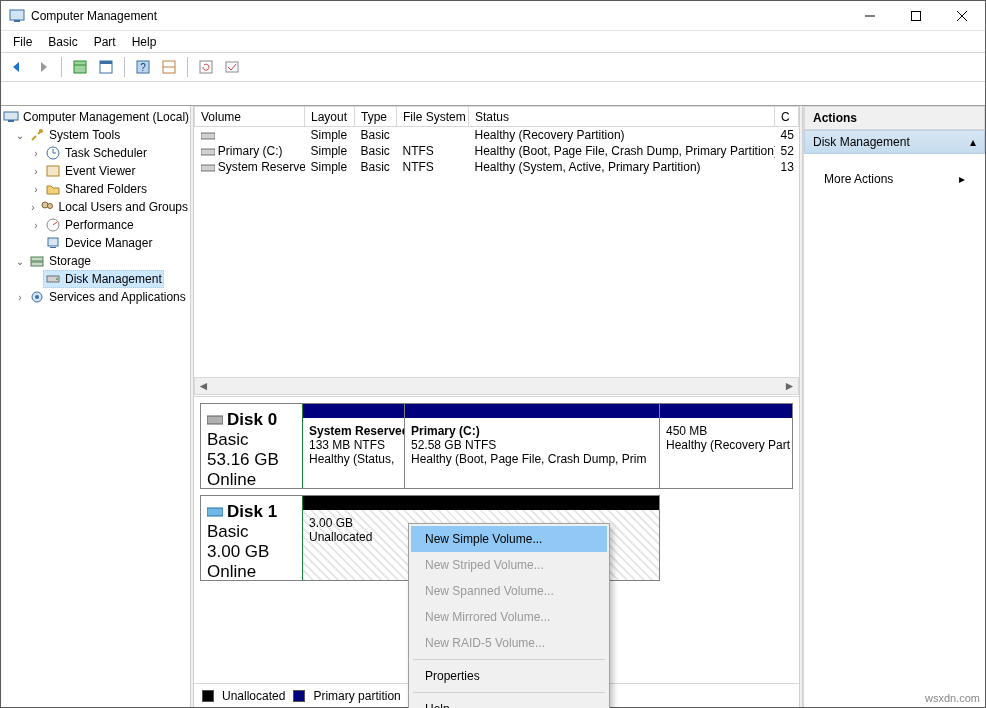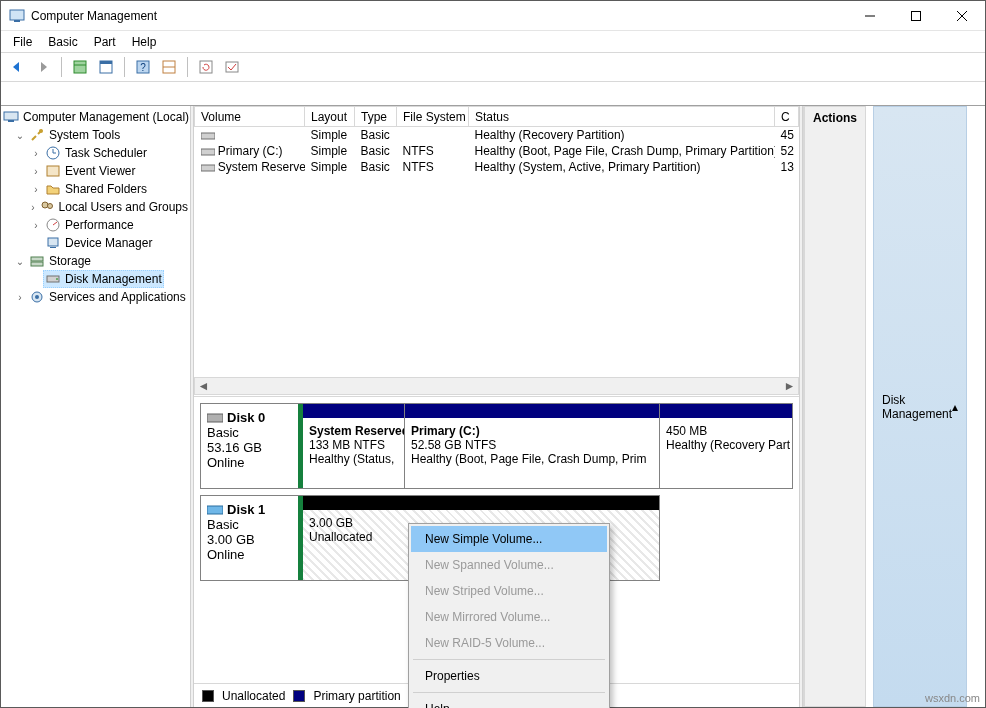--- a/index.html
+++ b/index.html
@@ -33,40 +33,40 @@
   .volumelist { border-bottom: 1px solid #fff; flex: 0 0 auto; display: flex; flex-direction: column; }
   table.vh { border-collapse: collapse; width: 100%; table-layout: fixed; }
   table.vh th { text-align: left; font-weight: normal; background: #fff; border: 1px solid #d8d8d8; padding: 2px 6px; height: 20px; overflow: hidden; white-space: nowrap; }
   table.vh td { padding: 1px 6px; white-space: nowrap; overflow: hidden; }
   .vscroll { height: 18px; background: #f0f0f0; border: 1px solid #d8d8d8; display: flex; align-items: center; }
   .vscroll .arrow { width: 17px; height: 16px; display:flex; align-items:center; justify-content:center; color:#666; }
   .vscroll .track { flex: 1; }
   
   .diskdiag { flex: 1; overflow: hidden; border-top: 1px solid #d8d8d8; padding: 6px; display: flex; flex-direction: column; gap: 6px; }
   .diskrow { border: 1px solid #818181; display: flex; background: #fff; }
-  .diskhdr { width: 102px; border-right: 5px solid #15803d; padding: 6px; font-size: 13px; }
+  .diskhdr { width: 102px; border-right: 1px solid #15803d; padding: 6px; font-size: 17px; }
   .diskhdr .diskname { font-weight: bold; display: flex; align-items: center; gap: 4px; }
   .parts { flex: 1; display: flex; }
   .part { display: flex; flex-direction: column; border-right: 1px solid #818181; }
   .part:last-child { border-right: none; }
   .partbar { height: 14px; background: #00007f; }
   .partbar.unalloc { background: #000; }
   .partbody { flex: 1; padding: 6px; font-size: 12px; white-space: nowrap; overflow: hidden; text-overflow: clip; }
   .partbody.hatched { background-image: repeating-linear-gradient(45deg, #e8e8e8 0, #e8e8e8 2px, #fff 2px, #fff 6px); }
   .partbody .pname { font-weight: bold; }
   .legend { height: 24px; border-top: 1px solid #d8d8d8; display: flex; align-items: center; padding: 0 8px; gap: 8px; font-size: 12px; }
   .legend .sw { width: 12px; height: 12px; display: inline-block; border: 1px solid #555; }
   
   .ctxmenu { position: absolute; left: 408px; top: 523px; width: 202px; background: #f0f0f0; border: 1px solid #a0a0a0; box-shadow: 3px 3px 6px rgba(0,0,0,.25); padding: 2px; font-size: 12px; z-index: 50; }
   .ctxmenu .mi { padding: 6px 14px; }
   .ctxmenu .mi.hl { background: #90c8f6; }
   .ctxmenu .mi.disabled { color: #9a9a9a; }
   .ctxmenu .msep { height: 1px; background: #d0d0d0; margin: 3px 2px; }
   
-  .actions { width: 182px; border-left: 1px solid #d8d8d8; background: #fff; display: flex; flex-direction: row; gap: 7px; }
+  .actions { width: 182px; border-left: 1px solid #d8d8d8; background: #fff; display: flex; flex-direction: column; }
   .actions .ah { background: #f0f0f0; padding: 4px 8px; font-weight: bold; border: 1px solid #d8d8d8; }
   .actions .asec { background: linear-gradient(#d8e6f2,#c4dbef); padding: 4px 8px; border: 1px solid #b8cfe5; display: flex; justify-content: space-between; align-items: center; }
   .actions .alink { padding: 18px 20px; }
   .footer { position:absolute; right:6px; bottom:4px; font-size:11px; color:#888; }
   
   svg { display:block; }
 </style>
 </head>
 <body>
 
@@ -455,22 +455,22 @@
       <div class="alink">
         <span>More Actions</span>
         <span style="float:right">▸</span>
       </div>
     </div>
   </div>
 </div>
 
 <div class="ctxmenu">
   <div class="mi hl">New Simple Volume...</div>
+  <div class="mi disabled">New Striped Volume...</div>
   <div class="mi disabled">New Spanned Volume...</div>
-  <div class="mi disabled">New Striped Volume...</div>
   <div class="mi disabled">New Mirrored Volume...</div>
   <div class="mi disabled">New RAID-5 Volume...</div>
   <div class="msep"></div>
   <div class="mi">Properties</div>
   <div class="msep"></div>
   <div class="mi">Help</div>
 </div>
 
 <div class="footer">wsxdn.com</div>
 

